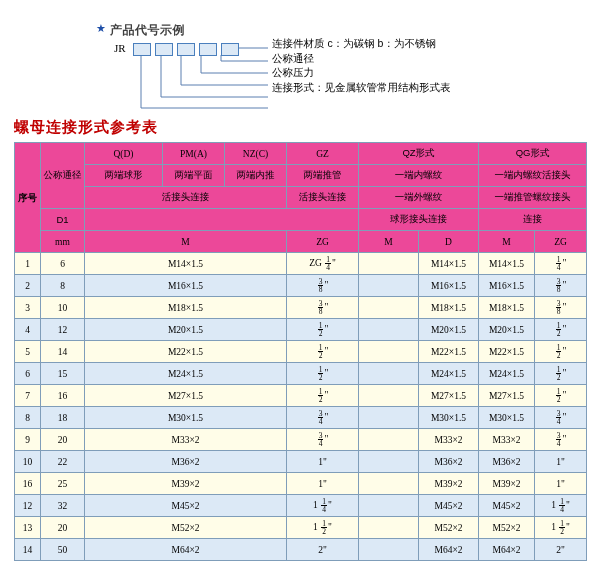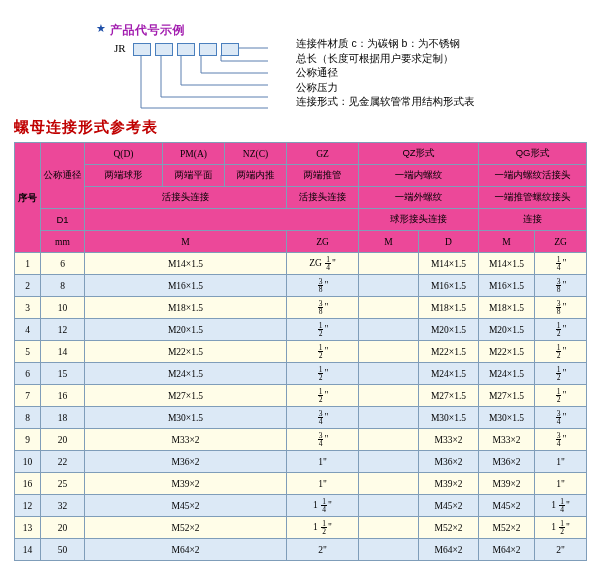--- a/index.html
+++ b/index.html
@@ -16,21 +16,21 @@
     position:relative;
     height:118px;
     margin:0;
     padding:0;
   }
   .legend-title{
     position:absolute;
     left:110px;top:22px;
     font-size:12px;
     font-weight:bold;
-    color:#a21caf;
+    color:#404040;
     letter-spacing:0.5px;
   }
   .star{
     position:absolute;
     left:96px;top:22px;
     font-size:11px;
     color:#1f4fa8;
   }
   .jr{
     position:absolute;
@@ -49,21 +49,21 @@
     width:16px;height:11px;
     border:1px solid #4a7fbd;
     background:#dce9f6;
   }
   .callouts{
     position:absolute;
     left:272px;top:36px;
     font-size:10.5px;
     line-height:14.5px;
   }
-  .callouts div{white-space:nowrap;margin-left:24px;}
+  .callouts div{white-space:nowrap;}
   
   .leader{
     position:absolute;
     left:0;top:0;
     width:600px;height:118px;
   }
   
   .table-title{
     font-size:15px;
     font-weight:bold;
@@ -138,21 +138,20 @@
   <div class="boxes">
     <span></span>
     <span></span>
     <span></span>
     <span></span>
     <span></span>
   </div>
 
   <div class="callouts">
     <div>连接件材质  c：为碳钢  b：为不锈钢</div>
-    <div>总长（长度可根据用户要求定制）</div>
     <div>公称通径</div>
     <div>公称压力</div>
     <div>连接形式：见金属软管常用结构形式表</div>
   </div>
 </div>
 
 <div class="table-title">螺母连接形式参考表</div>
 
 <table>
   <colgroup>

